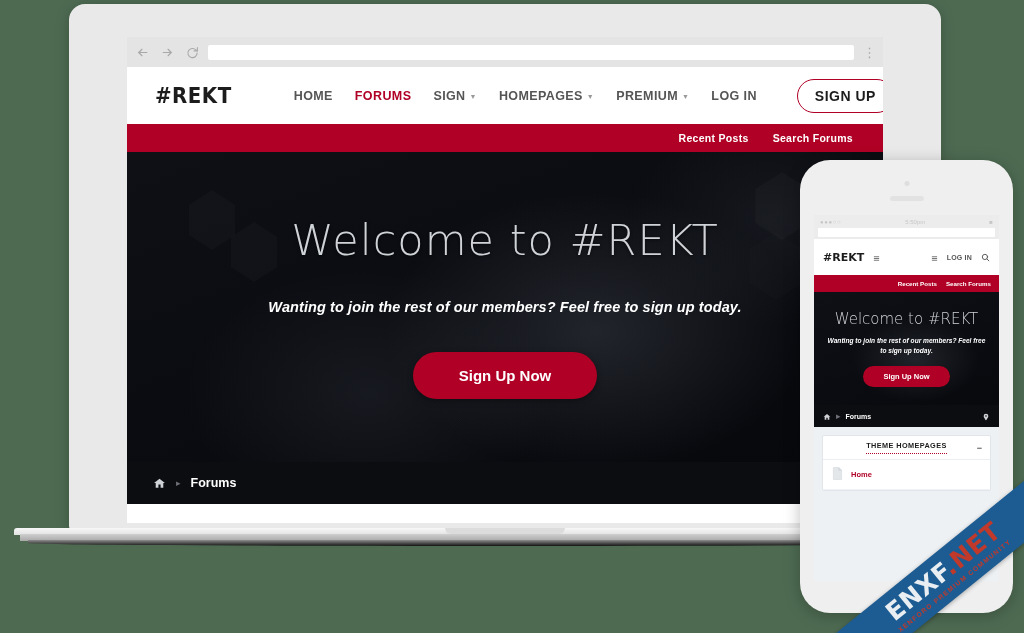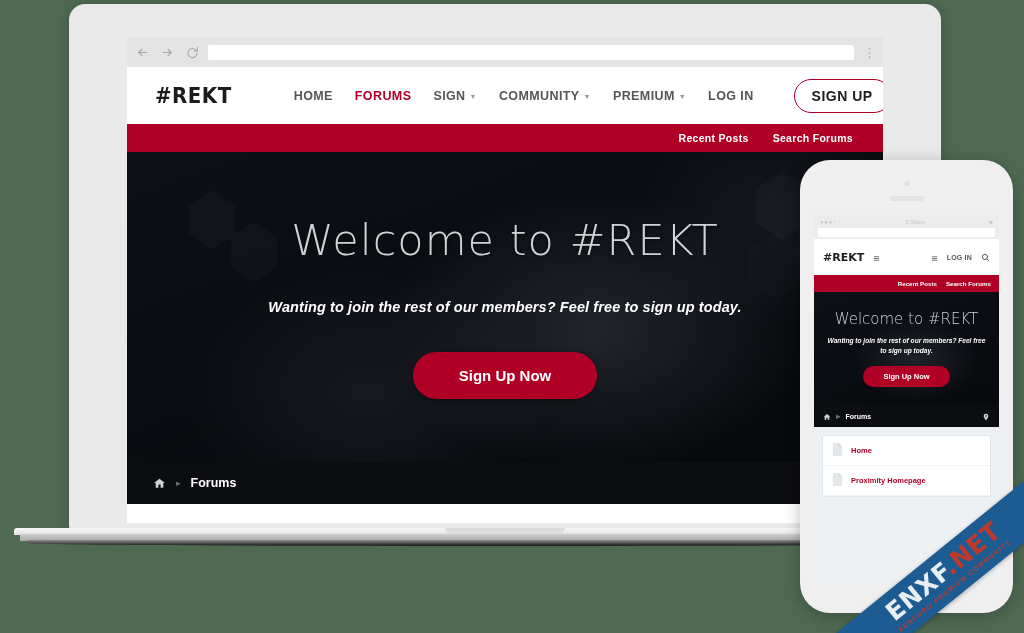--- a/index.html
+++ b/index.html
@@ -275,21 +275,21 @@
               <span>HOME</span>
             </div>
             <div class="nav-item active">
               <span>FORUMS</span>
             </div>
             <div class="nav-item">
               <span>SIGN</span>
               <span class="caret">▼</span>
             </div>
             <div class="nav-item">
-              <span>COMMUNITY</span>
+              <span>HOMEPAGES</span>
               <span class="caret">▼</span>
             </div>
             <div class="nav-item">
               <span>PREMIUM</span>
               <span class="caret">▼</span>
             </div>
             <div class="nav-item">
               <span>LOG IN</span>
             </div>
             <div class="signup-pill">SIGN UP</div>
@@ -410,38 +410,33 @@
           </span>
           <span>
             <svg width="8" height="8" viewBox="0 0 24 24" fill="#cfd2d6">
                 <path d="M12 2a7 7 0 0 0-7 7c0 5 7 13 7 13s7-8 7-13a7 7 0 0 0-7-7zm0 9.5A2.5 2.5 0 1 1 12 6.5a2.5 2.5 0 0 1 0 5z"></path>
               </svg>
           </span>
         </div>
 
         <div class="ph-content">
           <div class="ph-card">
+            <div class="ph-card-head">
+              <span class="ph-card-title">THEME HOMEPAGES</span>
+              <span class="ph-card-collapse">−</span>
+            </div>
             <div class="ph-row">
               <span>
                 <svg width="11" height="13" viewBox="0 0 24 28" fill="#e4e7ea" stroke="#cbd1d6" stroke-width="1">
                     <path d="M3 1h12l6 6v20H3z"></path>
                     <path d="M15 1v6h6" fill="#d5dade"></path>
                   </svg>
               </span>
               <span class="ph-row-label">Home</span>
             </div>
-            <div class="ph-row">
-              <span>
-                <svg width="11" height="13" viewBox="0 0 24 28" fill="#e4e7ea" stroke="#cbd1d6" stroke-width="1">
-                    <path d="M3 1h12l6 6v20H3z"></path>
-                    <path d="M15 1v6h6" fill="#d5dade"></path>
-                  </svg>
-              </span>
-              <span class="ph-row-label">Proximity Homepage</span>
-            </div>
           </div>
         </div>
 
       </div>
     </div>
   </div>
 
   <div id="watermark">
     <div class="wm-main">
       <span class="wm-enxf">ENXF</span><span class="wm-net">.NET</span>

